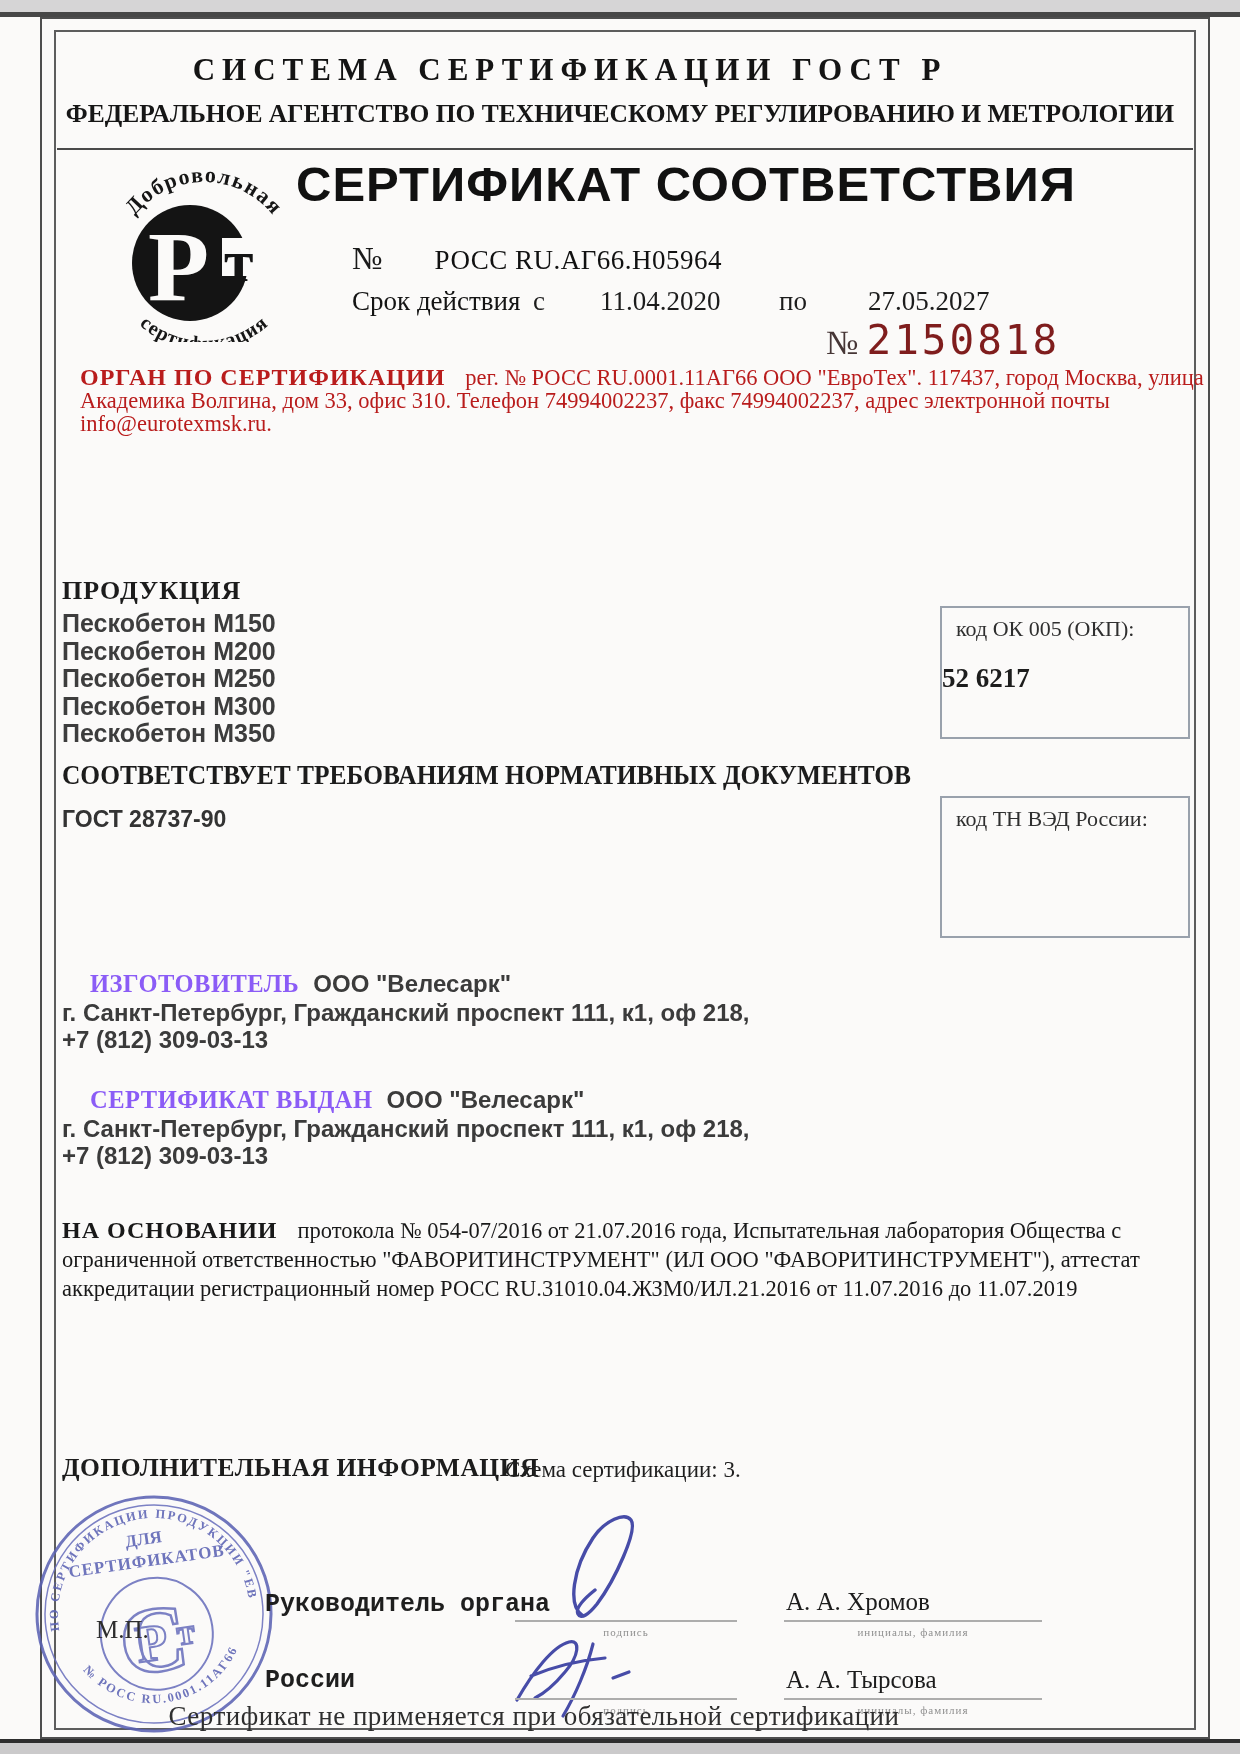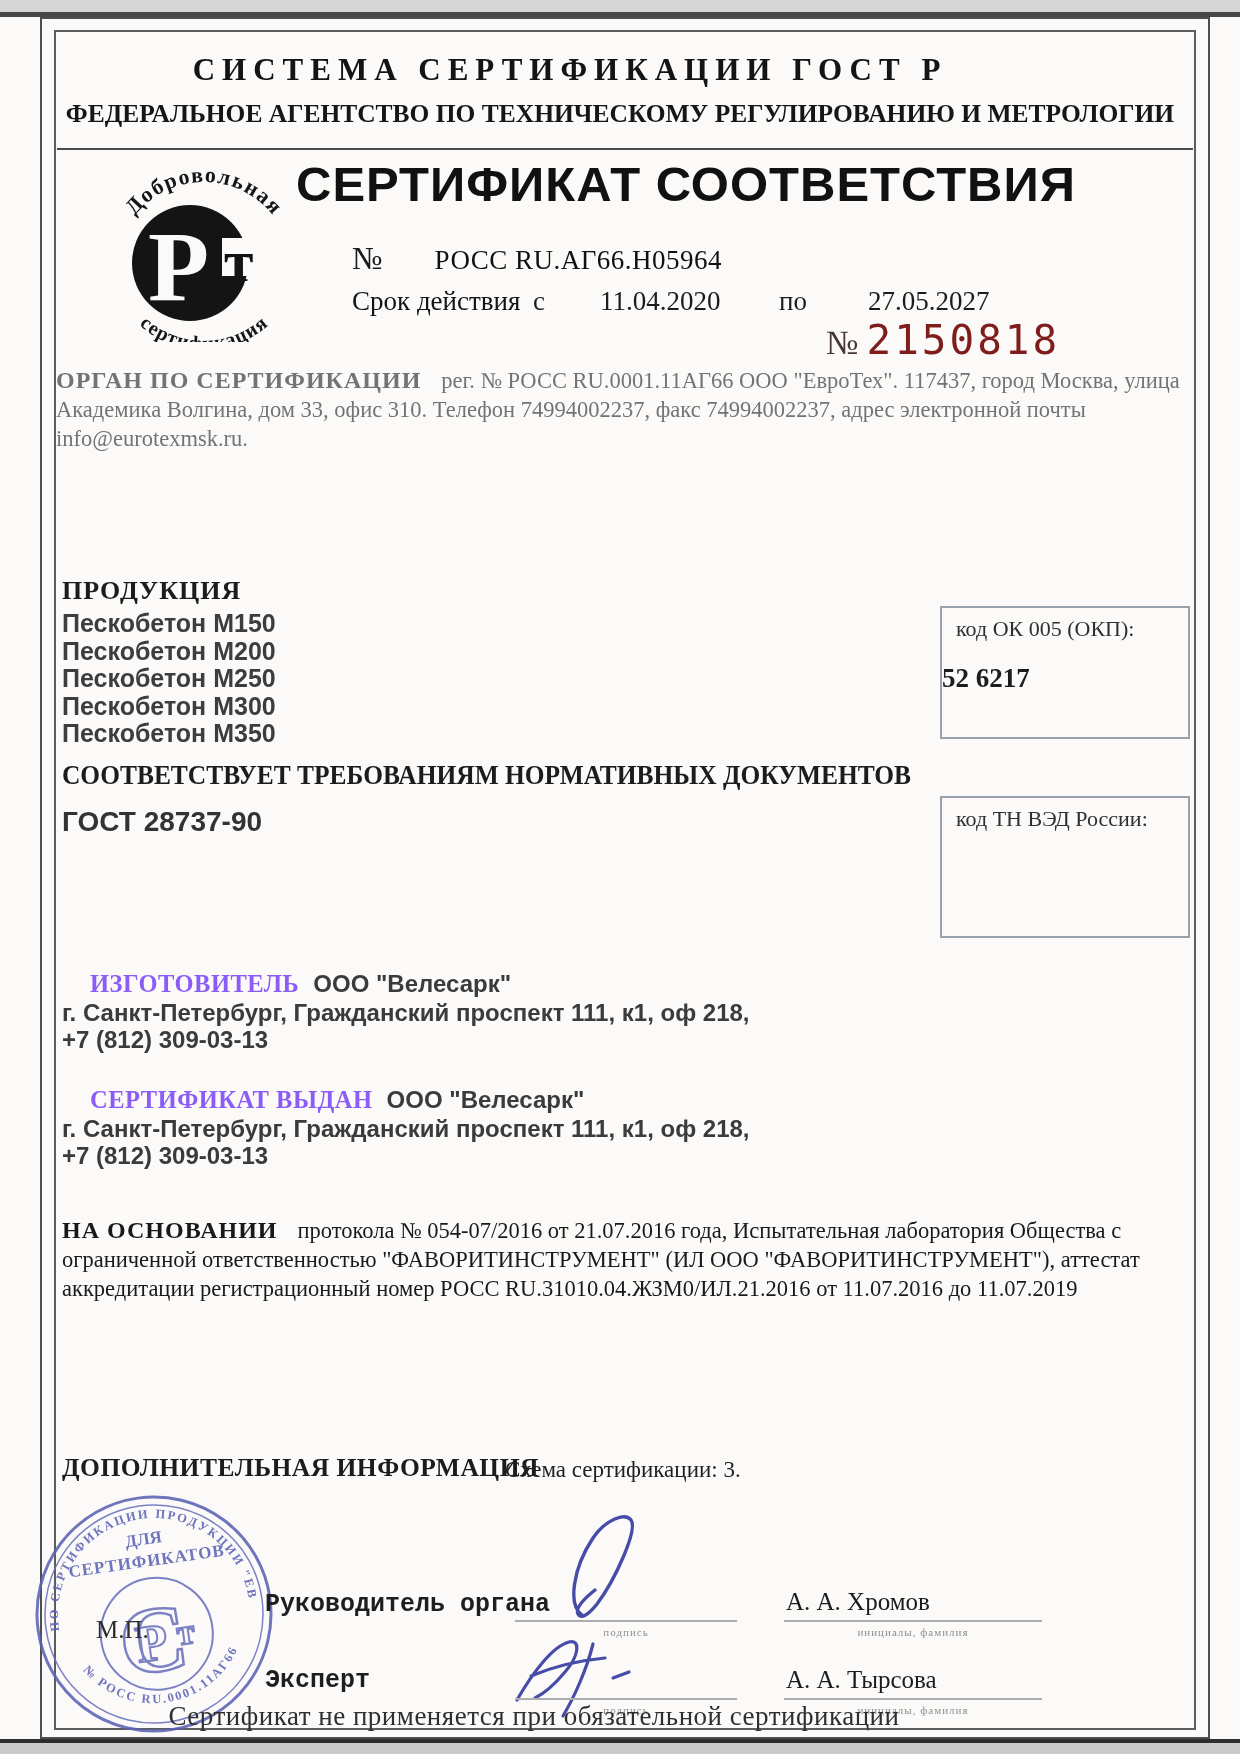--- a/index.html
+++ b/index.html
@@ -39,38 +39,38 @@
   .valid-c  { left:533px; top:286px; font-size:27px; }
   .valid-from { left:600px; top:286px; font-size:27px; }
   .valid-po { left:779px; top:286px; font-size:27px; }
   .valid-to { left:868px; top:286px; font-size:27px; }
 
   .blank-no { left:826px; top:316px; }
   .blank-no .sym { font-size:34px; color:#463636; }
   .blank-no .num { font-family:"DejaVu Sans Mono", monospace; font-size:41px;
                    letter-spacing:3px; margin-left:8px; }
 
-  .org-par { left:56px; top:366px; width:1126px; font-size:22.5px; line-height:29px; color:#737373; }
+  .org-par { left:80px; top:366px; width:1126px; font-size:22.5px; line-height:23px; color:#b91c1c; }
   .inline-head { font-weight:bold; font-size:24px; letter-spacing:1px; margin-right:20px; }
 
   .prod-head { left:62px; top:576px; font-size:26px; font-weight:bold; letter-spacing:1px; }
   .prod-list { left:62px; top:610px; font-family:"Liberation Sans", sans-serif;
                font-size:25px; font-weight:bold; color:#3d3d3d; line-height:27.5px; }
 
   .code-box { border:2px solid #99a1ac; background:transparent; }
   .okp-box  { left:940px; top:606px; width:246px; height:129px; }
   .box-label { position:absolute; left:14px; top:8px; font-size:22px; color:#2f2f2f; }
   .okp-value { position:absolute; left:0; top:55px; width:100%; 
                font-size:27px; font-weight:bold; color:#1d1d1d; }
   .tnved-box { left:940px; top:796px; width:246px; height:138px; }
 
   .comp-head { left:62px; top:760px; font-size:26.5px; font-weight:bold;
                transform:scaleX(0.96); transform-origin:left; letter-spacing:0px; }
   .gost { left:62px; top:806px; font-family:"Liberation Sans", sans-serif;
-          font-size:28px; font-weight:bold; color:#333; }
+          font-size:23px; font-weight:bold; color:#333; }
 
   .party-line1 { font-size:24.5px; }
   .party-head { font-weight:bold; font-size:24.5px; letter-spacing:0.5px; color:#8b5cf6; margin-right:14px;margin-left:28px; }
   .party-name, .party-text { font-family:"Liberation Sans", sans-serif;
           font-size:24px; font-weight:bold; color:#3b3b3b; }
 
   .basis-par { left:62px; top:1216px; width:1128px; font-size:22.5px; line-height:29px; color:#191919; }
 
   .addinfo-head { left:62px; top:1453px; font-size:25.5px; font-weight:bold; letter-spacing:0.5px; }
   .addinfo-text { left:505px; top:1457px; font-size:23px; color:#1f1f1f; }
@@ -207,21 +207,21 @@
   <div class="abs sig-role" style="left:265px; top:1590px;">Руководитель органа</div>
   <svg class="abs" style="left:545px; top:1510px;" width="150" height="115" viewBox="0 0 150 115">
     <path d="M 38,106 C 22,96 28,58 48,28 C 60,10 80,2 86,10 C 93,20 70,70 52,94 C 44,104 36,110 33,104 C 30,98 40,88 50,80" fill="none" stroke="#474ca8" stroke-width="3.4" stroke-linecap="round"></path>
   </svg>
   <div class="abs sline" style="left:515px; top:1620px; width:222px;"></div>
   <div class="abs slabel" style="left:515px; top:1626px; width:222px;">подпись</div>
   <div class="abs sig-name" style="left:786px; top:1588px;">А. А. Хромов</div>
   <div class="abs sline" style="left:784px; top:1620px; width:258px;"></div>
   <div class="abs slabel" style="left:784px; top:1626px; width:258px;">инициалы, фамилия</div>
 
-  <div class="abs sig-role" style="left:265px; top:1666px;">Эксперт</div>
+  <div class="abs sig-role" style="left:265px; top:1666px;">России</div>
   <svg class="abs" style="left:505px; top:1628px;" width="165" height="92" viewBox="0 0 165 92">
     <path d="M 12,72 C 28,44 48,18 64,14 C 76,11 74,28 60,44 C 50,56 38,66 30,70 M 26,48 C 50,38 78,32 100,30 M 88,16 C 82,40 70,68 58,88 M 108,50 L 124,44" fill="none" stroke="#474ca8" stroke-width="3.2" stroke-linecap="round"></path>
   </svg>
   <div class="abs sline" style="left:515px; top:1698px; width:222px;"></div>
   <div class="abs slabel" style="left:515px; top:1704px; width:222px;">подпись</div>
   <div class="abs sig-name" style="left:786px; top:1666px;">А. А. Тырсова</div>
   <div class="abs sline" style="left:784px; top:1698px; width:258px;"></div>
   <div class="abs slabel" style="left:784px; top:1704px; width:258px;">инициалы, фамилия</div>
 
   <div class="abs footer-note">Сертификат не применяется при обязательной сертификации</div>

